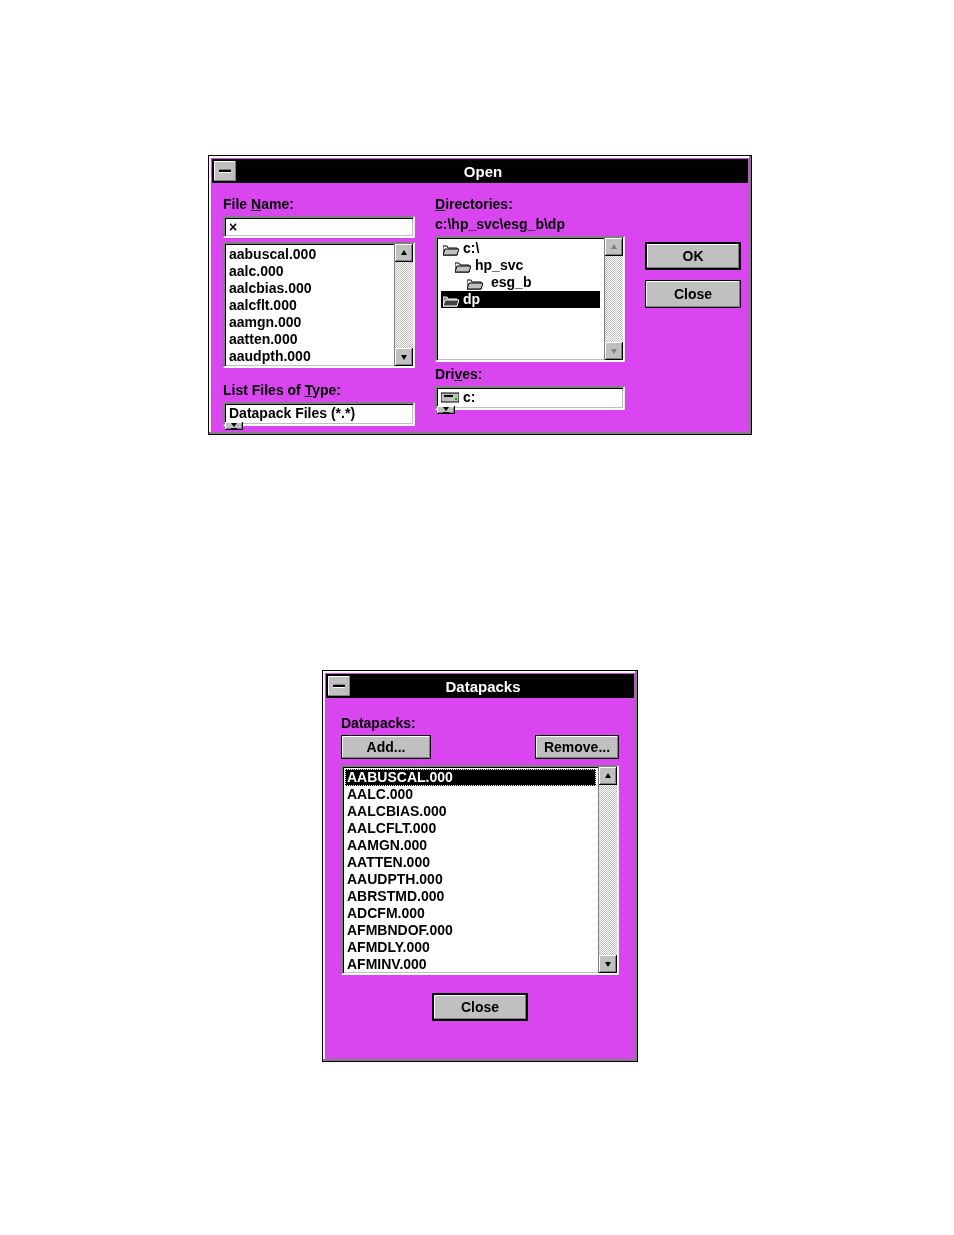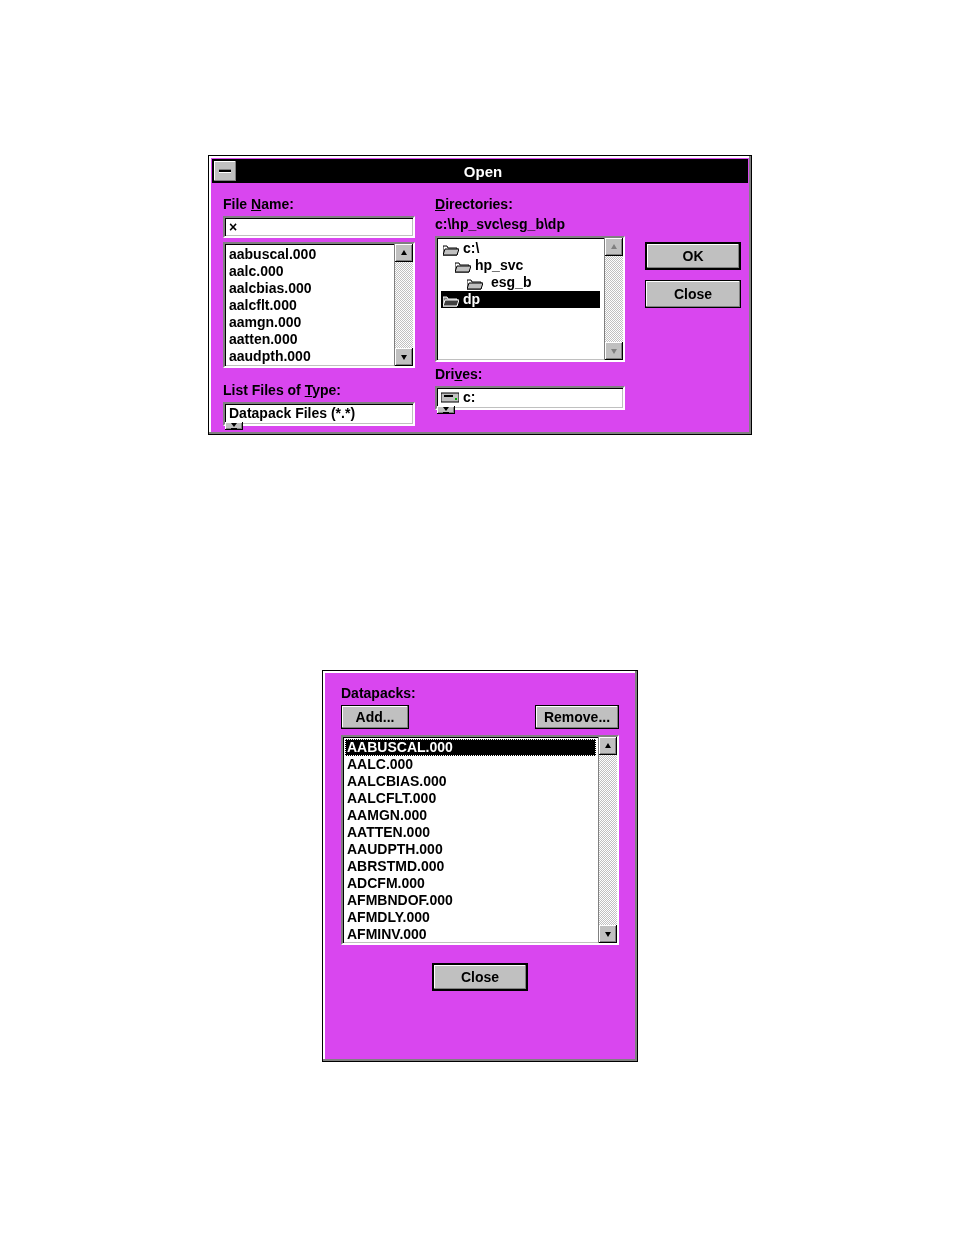--- a/index.html
+++ b/index.html
@@ -372,26 +372,32 @@
         <span>OK</span>
       </div>
       <div class="btn" style="height:28px;">
         <span>Close</span>
       </div>
     </div>
   </div>
 </div>
 
 <div class="dialog" style="left:322px; top:670px; width:316px; height:392px;">
+  <div class="titlebar">
+    <span class="sysmenu">
+          <span class="sysmenu-bar"></span>
+        </span>
+    <span class="titlebar-text">Datapacks</span>
+  </div>
 
   <div class="dp-body">
     <div class="label">Datapacks:</div>
 
     <div class="dp-buttonrow">
-      <div class="btn" style="width:68px; height:24px;">
+      <div class="btn" style="width:90px; height:24px;">
         <span>Add...</span>
       </div>
       <div class="btn" style="width:84px; height:24px;">
         <span>Remove...</span>
       </div>
     </div>
 
     <div class="listbox sunken" style="height:210px;">
       <div class="listbox-body" id="dp-list-body" style="line-height:17px;">
             <div class="listbox-item selected dotted">AABUSCAL.000</div>

